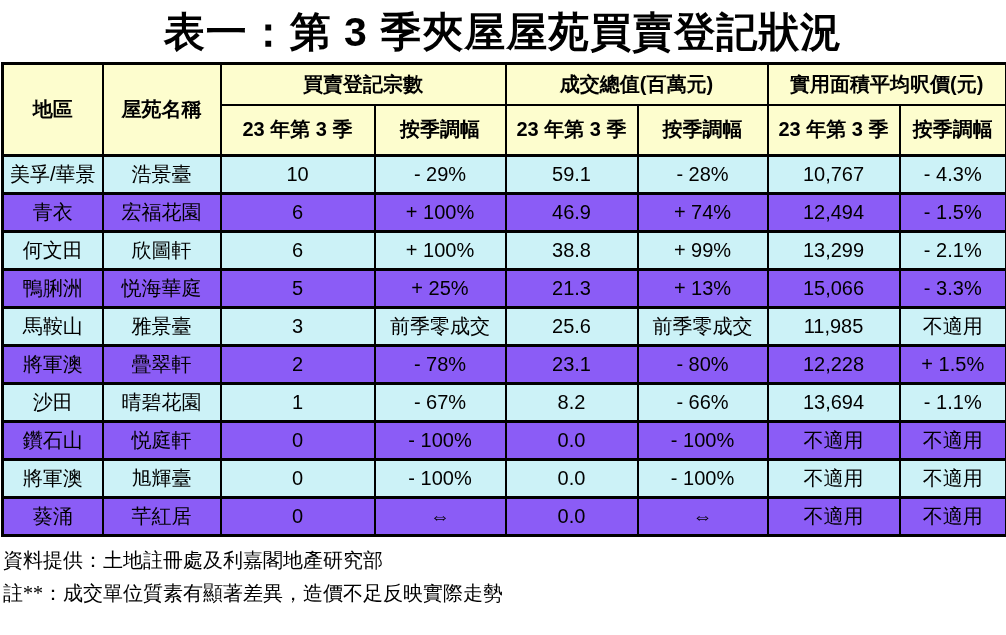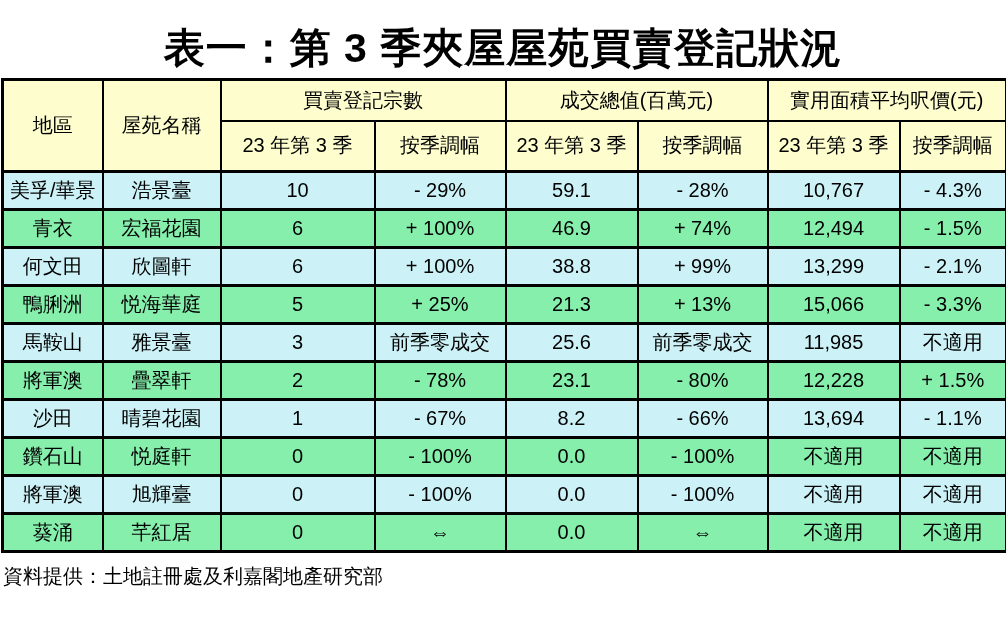--- a/index.html
+++ b/index.html
@@ -3,41 +3,41 @@
 <meta charset="utf-8">
 <style>
   html,body { margin:0; padding:0; }
   body {
     width:1006px; height:635px; background:#ffffff;
     font-family:"Liberation Sans", sans-serif; color:#000;
     overflow:hidden;
   }
   .title {
     text-align:center; font-size:41px; font-weight:900;
-    letter-spacing:1px; padding-top:19px; height:59px; line-height:59px;
+    letter-spacing:1px; padding-top:3px; height:59px; line-height:59px;
     font-family:"Liberation Sans", sans-serif;
   }
   table {
     border-collapse:collapse; table-layout:fixed;
     width:1004px; margin-left:1px;
     border:3px solid #000;
   }
   th, td {
     border:2px solid #000;
     text-align:center; vertical-align:middle;
     white-space:nowrap; overflow:hidden;
     font-weight:normal; font-size:20px; padding:0;
   }
-  thead th { background:#FDFDCE; }
+  thead th { background:#FDFDCE;font-weight:bold; }
   thead tr.group-row { height:41px; }
   thead tr.sub-row  { height:51px; }
   tbody td { border-top-width:3px; border-bottom-width:3px; }
   tbody tr { height:38px;margin-top:23px; }
   tbody tr.light { background:#CCF2F7; }
-  tbody tr.bright { background:#86efac; }
+  tbody tr.bright { background:#8b5cf6; }
   .footnotes {
     margin:7px 6px 0 3px;
     font-family:"Liberation Serif", serif;
     font-size:20px; line-height:33px;
   }
 </style>
 </head>
 <body>
 
 <div class="title">表一：第 3 季夾屋屋苑買賣登記狀況</div>
@@ -169,13 +169,14 @@
         <td>0.0</td>
         <td>⇔</td>
         <td>不適用</td>
         <td>不適用</td>
       </tr>
     </tbody>
 </table>
 
 <div class="footnotes">
   <div>資料提供：土地註冊處及利嘉閣地產研究部</div>
+  <div>註**：成交單位質素有顯著差異，造價不足反映實際走勢</div>
 </div>
 
 </body></html>

